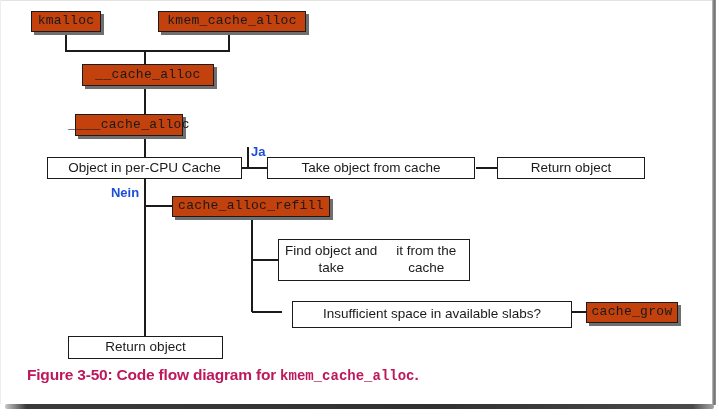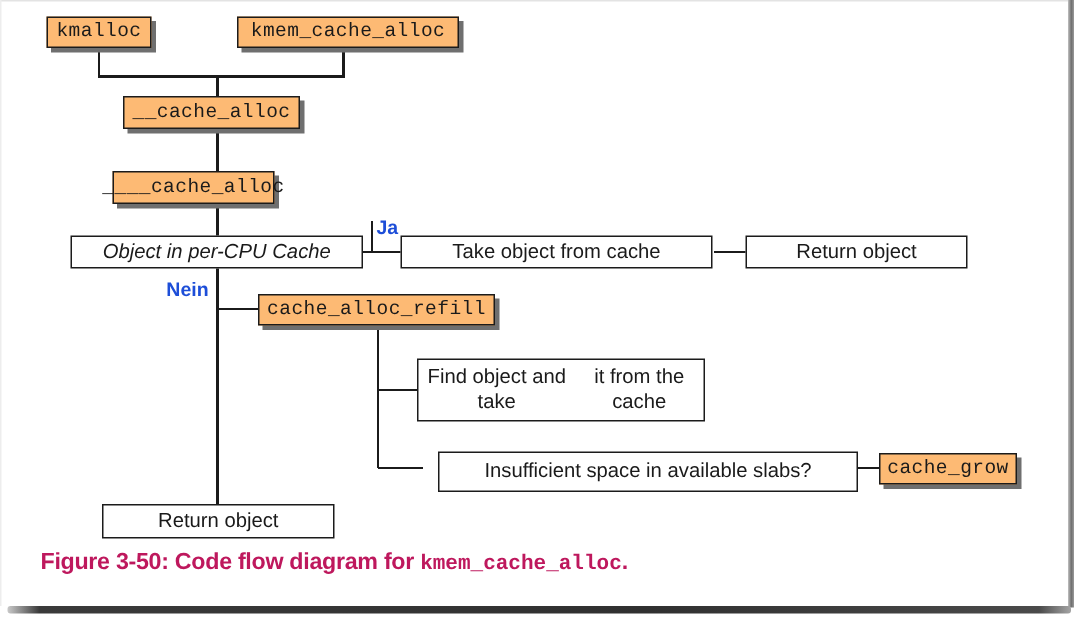--- a/index.html
+++ b/index.html
@@ -13,26 +13,26 @@
     background:linear-gradient(90deg,#c2c2c2,#6e6e6e 55%,#9a9a9a);}
   .edge-bottom{position:absolute;left:5px;top:404px;width:709px;height:5px;border-radius:2px;
     background:linear-gradient(90deg,#c9c9c9,#3a3a3a 3%,#303030 60%,#4a4a4a 97%,#a5a5a5);}
   svg.wires{position:absolute;left:0;top:0;pointer-events:none;}
   .node{
     position:absolute;box-sizing:border-box;border:1.5px solid #1b1b1b;
     display:flex;align-items:center;justify-content:center;text-align:center;
     color:#1a1a1a;background:#ffffff;line-height:1.25;
   }
   .node.gray{
-    background:#fdba74;box-shadow:3px 3px 0 0 #6f6f6f;
+    background:#c2410c;box-shadow:3px 3px 0 0 #6f6f6f;
     font-family:"Liberation Mono","DejaVu Sans Mono",monospace;
     font-size:13px;letter-spacing:.3px;white-space:nowrap;
   }
   .node.white{font-size:13.5px;}
-  .node.italic{font-style:italic;}
+  .node.italic{}
   .edge-label{position:absolute;font-size:13px;font-weight:bold;color:#1d4ed8;}
   #caption{
     position:absolute;left:27px;top:366px;font-size:15.5px;font-weight:bold;color:#be185d;
     white-space:nowrap;letter-spacing:-0.2px;
   }
   #caption .code{font-family:"Liberation Mono","DejaVu Sans Mono",monospace;font-size:14px;font-weight:bold;letter-spacing:0;}
 </style>
 </head>
 <body>
 
@@ -53,21 +53,21 @@
     <line x1="252" y1="216" x2="252" y2="312"></line>
     <line x1="252" y1="260" x2="279" y2="260"></line>
     <line x1="252" y1="312" x2="282" y2="312"></line>
     <line x1="560" y1="312" x2="587" y2="312"></line>
   </svg>
 
   <div class="node gray" style="left:31px;top:11px;width:70px;height:21px;">kmalloc</div>
 
   <div class="node gray" style="left:158px;top:11px;width:148px;height:21px;">kmem_cache_alloc</div>
 
-  <div class="node gray" style="left:82px;top:64px;width:118px;height:22px;">__cache_alloc</div>
+  <div class="node gray" style="left:82px;top:64px;width:132px;height:22px;">__cache_alloc</div>
 
   <div class="node gray" style="left:75px;top:114px;width:108px;height:22px;">____cache_alloc</div>
 
   <div class="node gray" style="left:172px;top:196px;width:158px;height:21px;">cache_alloc_refill</div>
 
   <div class="node gray" style="left:586px;top:302px;width:92px;height:21px;">cache_grow</div>
 
   <div class="node white italic" style="left:47px;top:157px;width:195px;height:22px;">Object in per-CPU Cache</div>
 
   <div class="node white" style="left:267px;top:157px;width:208px;height:22px;">Take object from cache</div>

